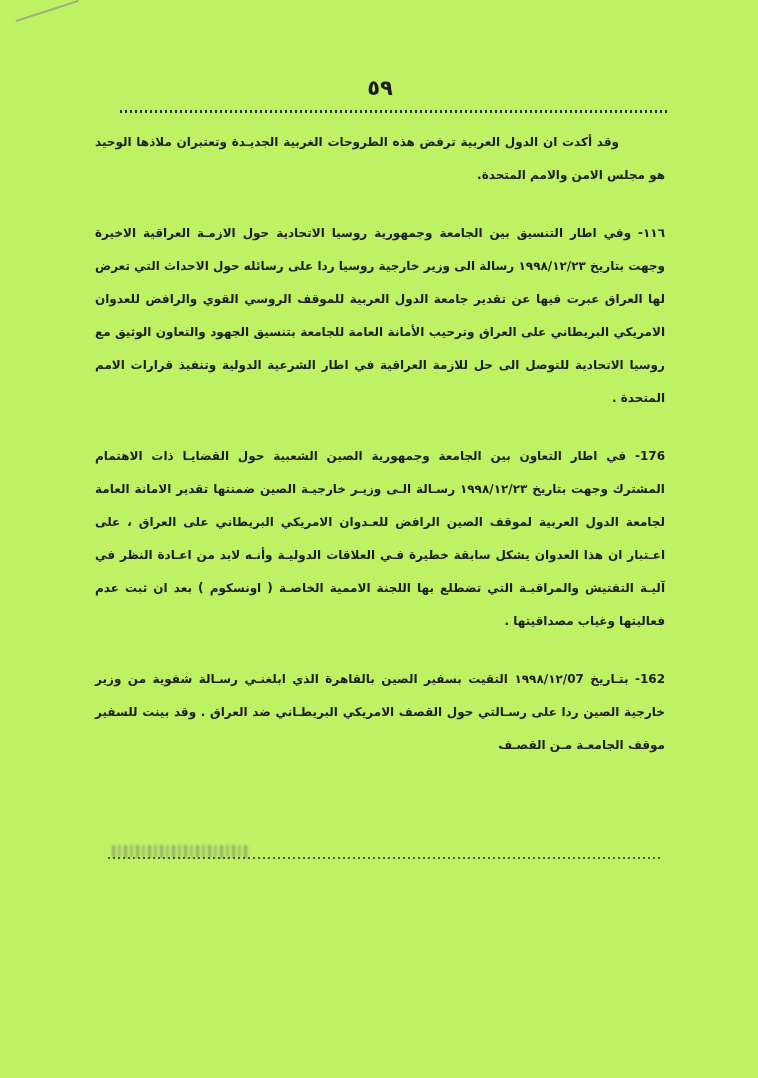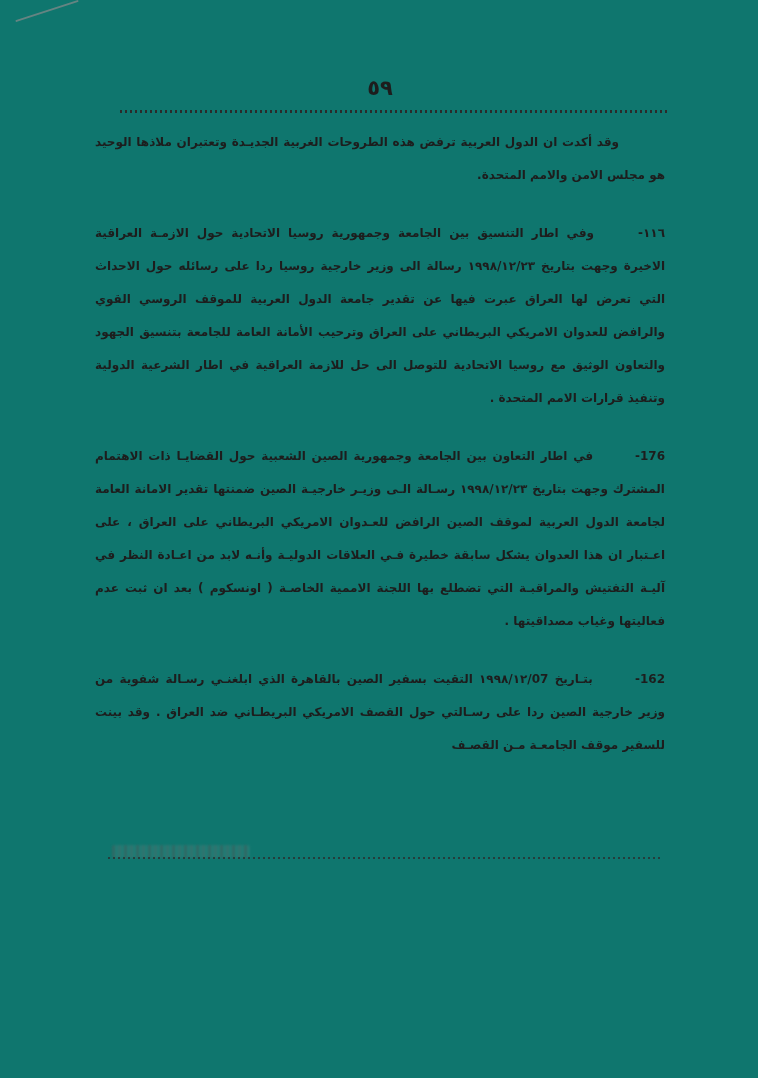--- a/index.html
+++ b/index.html
@@ -1,19 +1,19 @@
 <!DOCTYPE html>
 <html lang="ar" dir="rtl"><head>
 <meta charset="utf-8">
 <style>
   html,body{margin:0;padding:0;background:#ffffff;}
   .page{
     position:relative;
     width:758px;height:1078px;
-    background:#0f766e;
+    background:#bef264;
     overflow:hidden;
     font-family:"DejaVu Sans", sans-serif;
     color:#1d1d1d;
   }
   
   .corner-artifact{
     position:absolute;top:10px;left:14px;width:66px;height:2px;
     background:#8a8a8a;transform:rotate(-18deg);opacity:.7;border-radius:1px;
   }
   .pagenum{
@@ -28,21 +28,21 @@
   }
   .top-rule{top:110px;left:120px;width:547px;}
   .bottom-rule{top:857px;left:108px;width:552px;height:2px;opacity:.75;}
   .content{
     position:absolute;top:126px;left:95px;width:570px;
     direction:rtl;text-align:justify;
     font-size:12px;line-height:33px;font-weight:bold;
   }
   .para{margin:0 0 25px 0;}
   .intro{text-indent:46px;}
-  .item .num{white-space:nowrap;margin-left:36px;}
+  .item .num{white-space:nowrap;}
   
   .footer-stamp{
     position:absolute;top:845px;left:112px;width:138px;height:13px;
     background:repeating-linear-gradient(90deg,
       rgba(90,90,90,.55) 0 3px,
       rgba(170,170,170,.15) 3px 6px,
       rgba(110,110,110,.45) 6px 9px,
       rgba(200,200,200,.10) 9px 12px);
     filter:blur(1.1px);
     border-radius:2px;opacity:.8;

